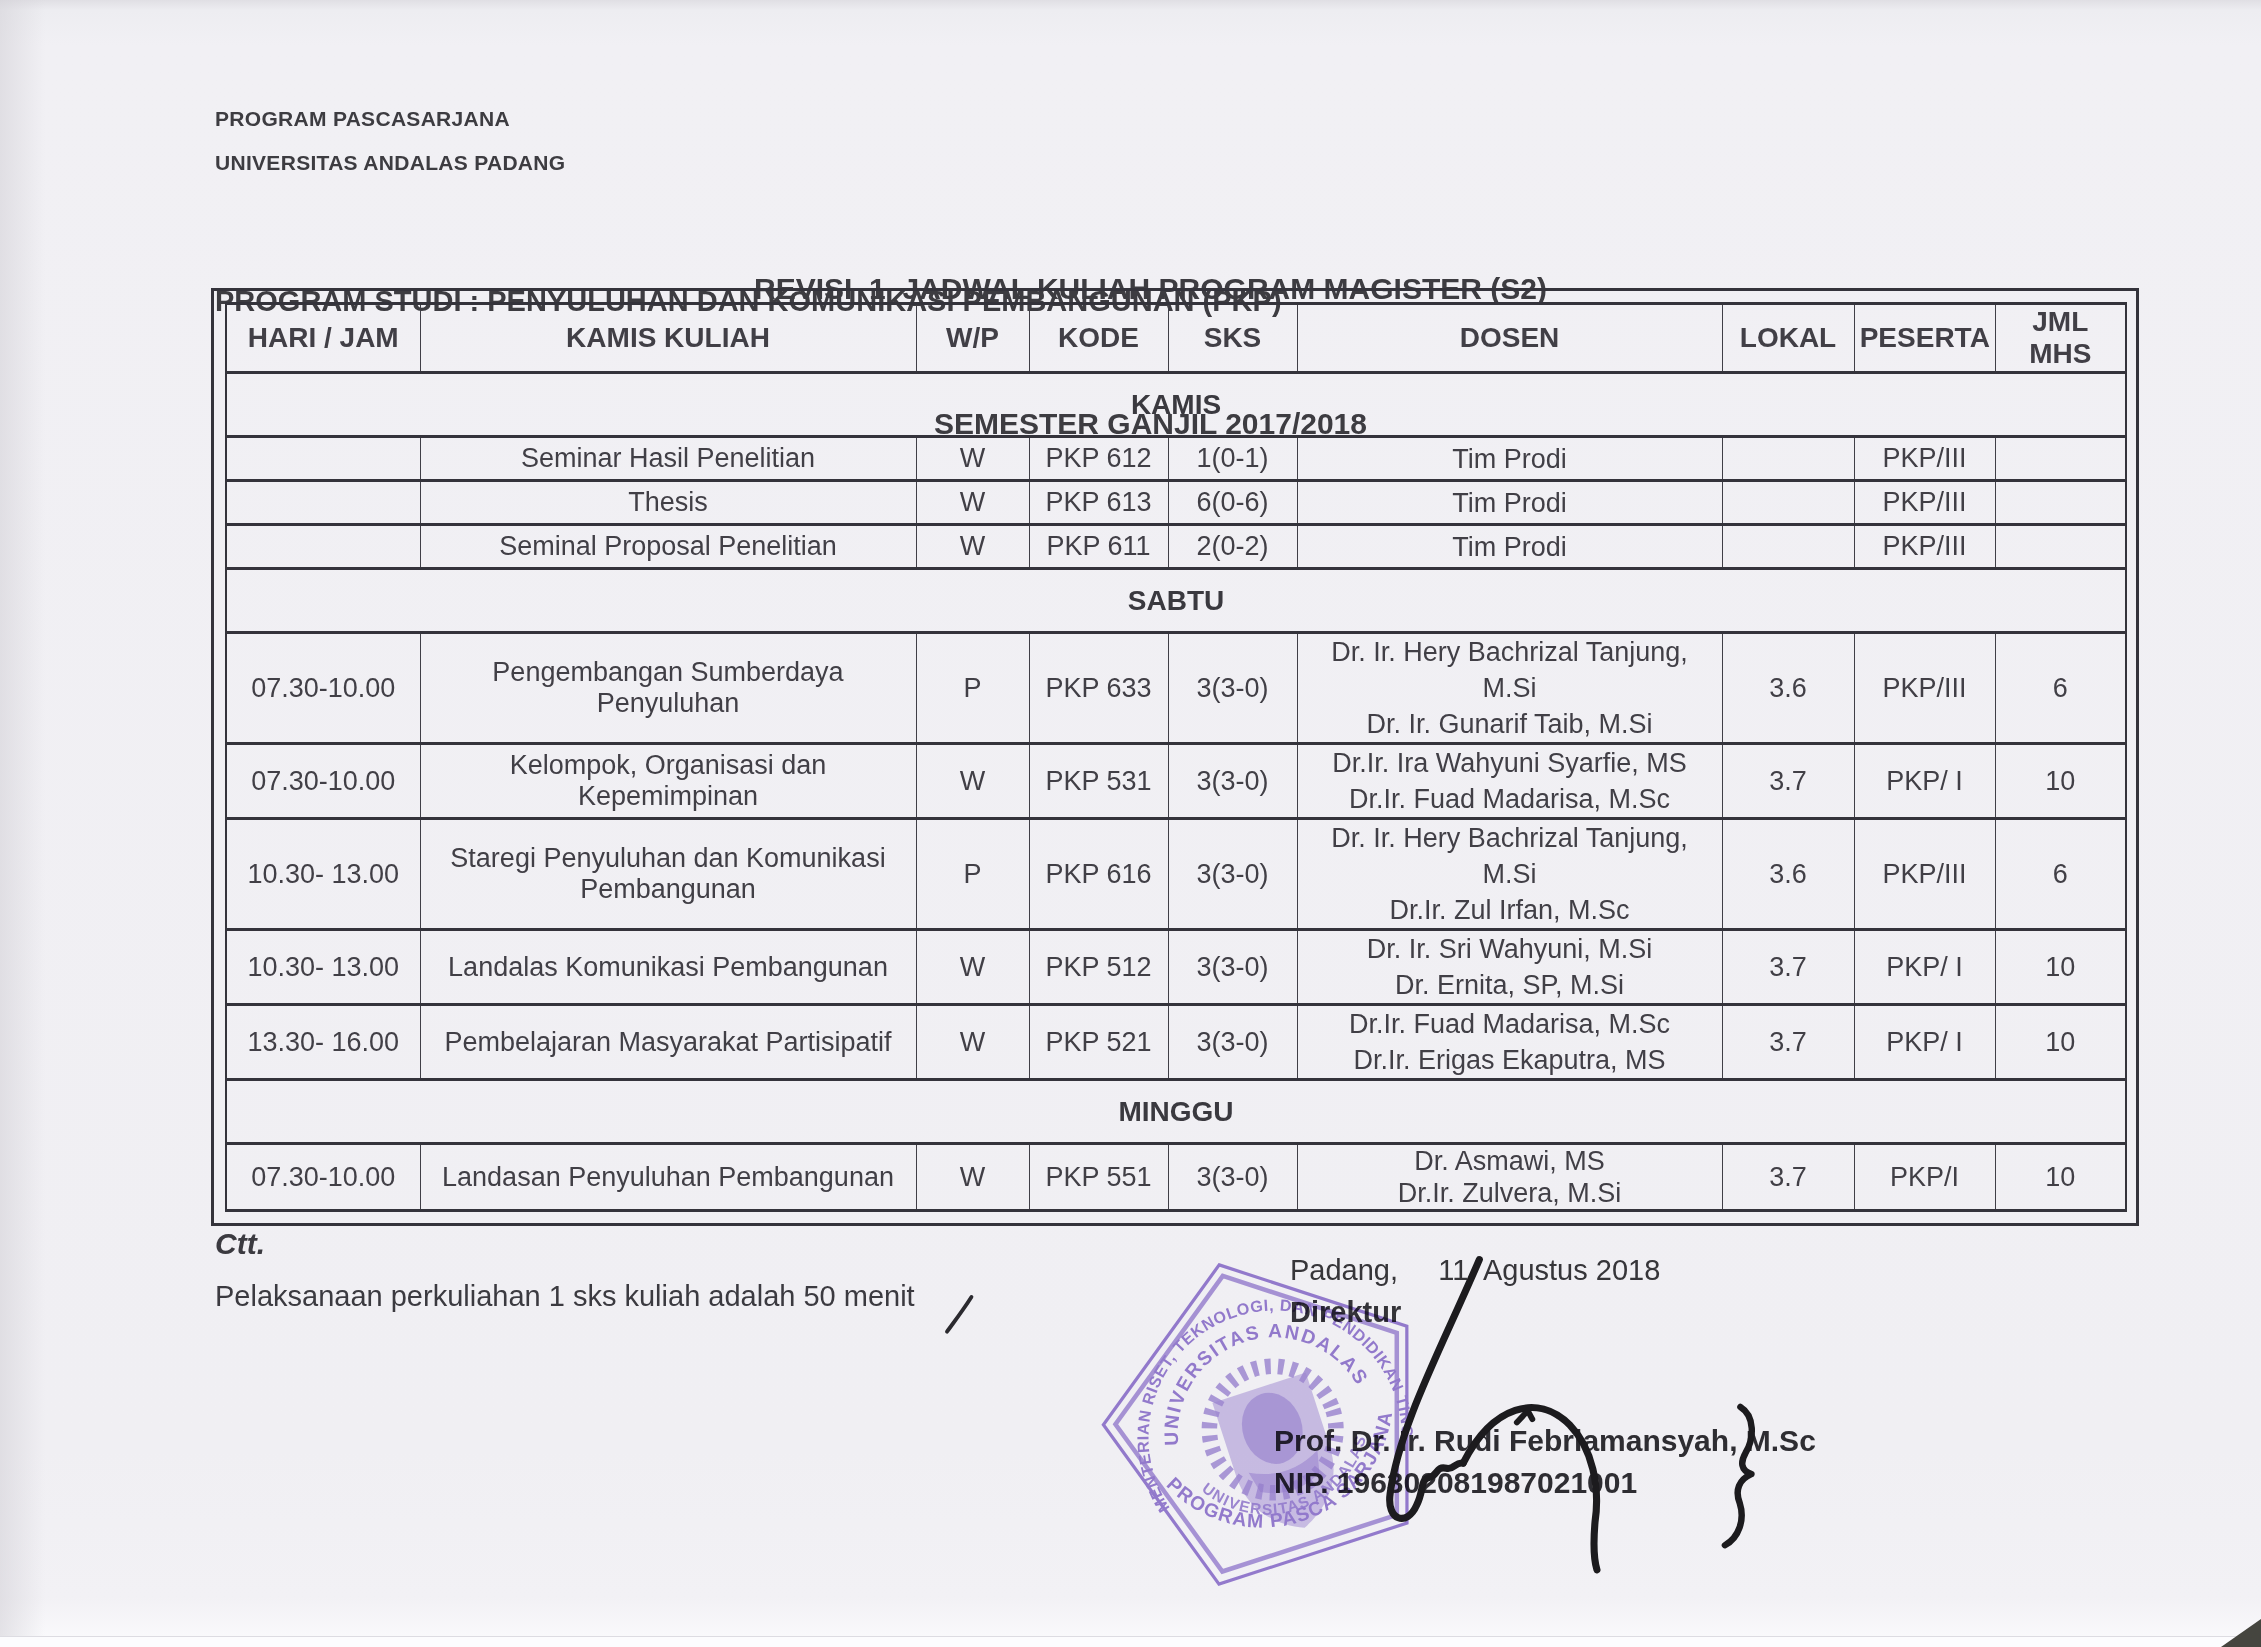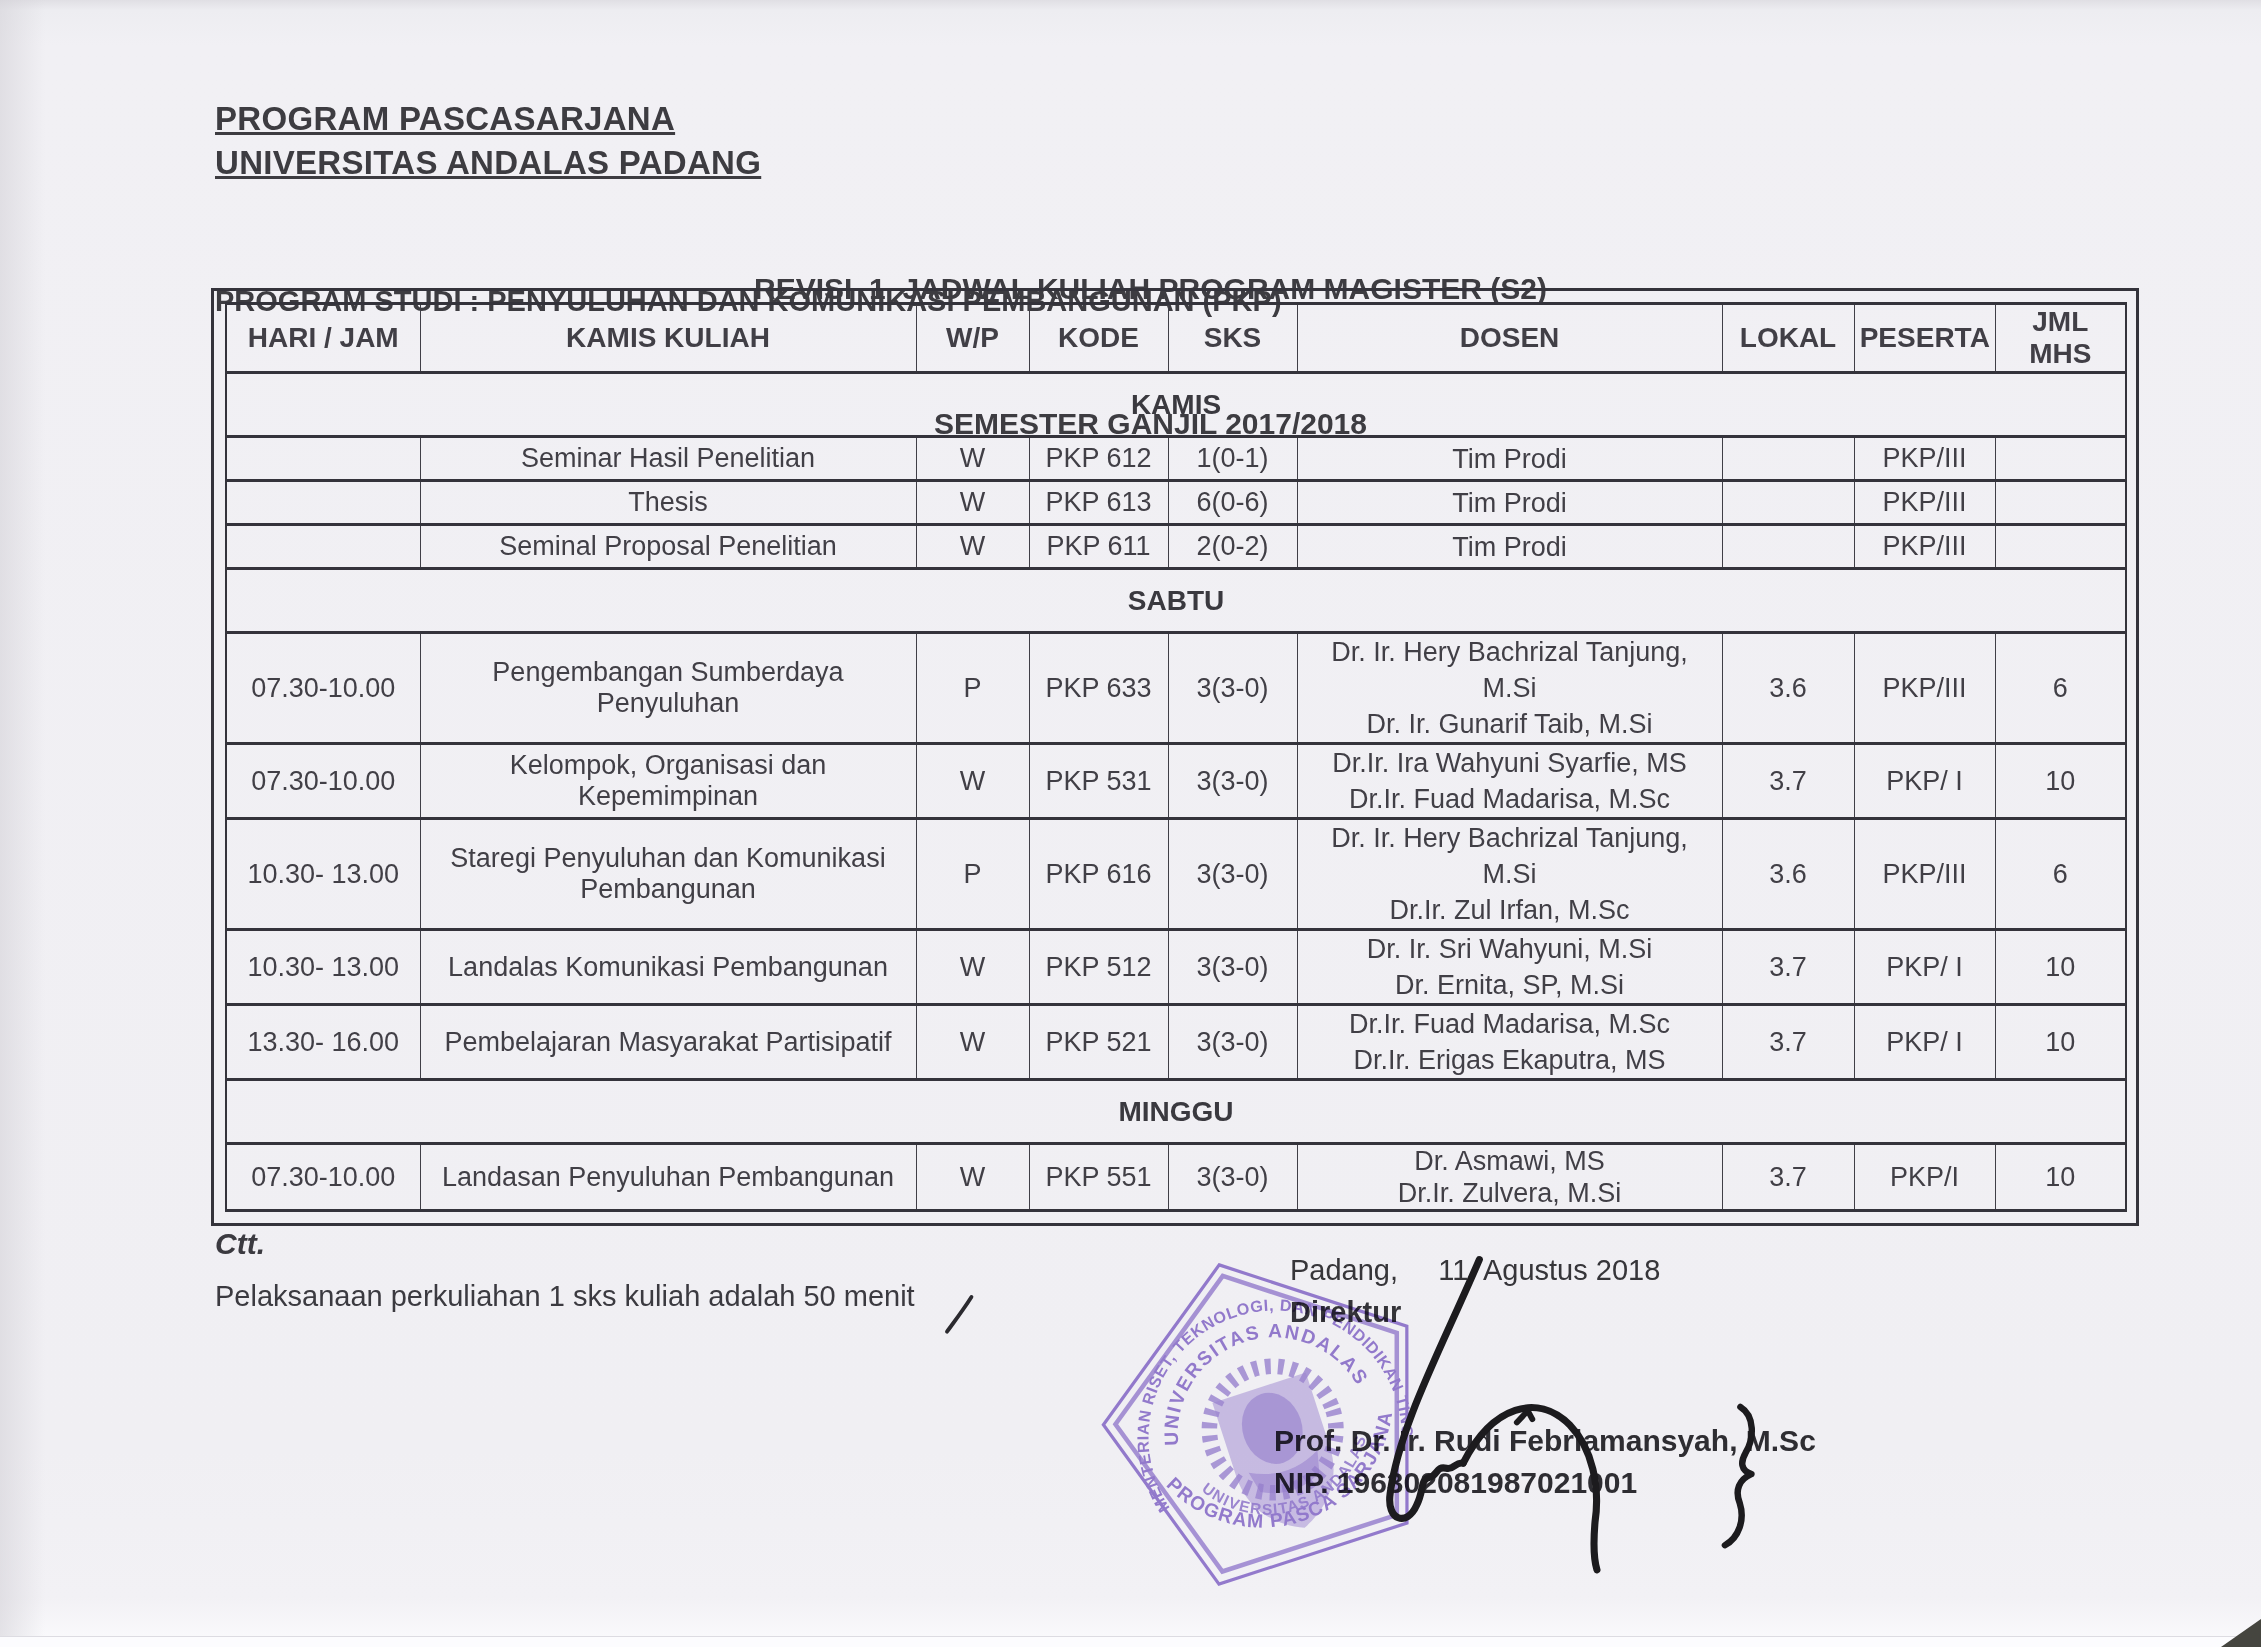--- a/index.html
+++ b/index.html
@@ -7,21 +7,21 @@
     width:2261px;height:1647px;position:relative;overflow:hidden;
     background:#e7e6ea;
     font-family:"Liberation Sans", sans-serif;
   }
   .paper{
     position:absolute;inset:0;
     background-image:
       linear-gradient(90deg, rgba(210,208,214,.55) 0px, rgba(210,208,214,0) 45px),
       linear-gradient(180deg,#e0dfe4 0px,#ededf1 10.3px,#f1f0f4 45px,#f0eff3 88%,#f2f1f5 97%,#fbfbfd 100%);
   }
-  .org{position:absolute;left:215px;top:97px;font-size:33px;font-weight:700;color:#3d3c41;line-height:44px;letter-spacing:0.3px;text-decoration:underline;}
+  .org{position:absolute;left:215px;top:97px;font-size:21px;font-weight:700;color:#3d3c41;line-height:44px;letter-spacing:0.3px;}
   .doc-title{position:absolute;left:0;top:176px;width:2204px;box-sizing:border-box;padding-left:97px;
     text-align:center;font-size:30px;font-weight:700;color:#3d3c41;line-height:45px;white-space:pre;}
   .prodi{position:absolute;left:215px;top:285px;font-size:29px;font-weight:700;color:#3d3c41;}
 
   .table-wrap{position:absolute;left:211px;top:288px;width:1900px;border:3.2px solid #34333b;padding:11px;}
   table{width:100%;border-collapse:collapse;border:2.6px solid #34333b;table-layout:fixed;}
   th,td{
     border-left:1.9px solid #403f47;border-right:1.9px solid #403f47;
     border-top:3.2px solid #34333b;border-bottom:3.2px solid #34333b;
     color:#413f46;overflow:hidden;

